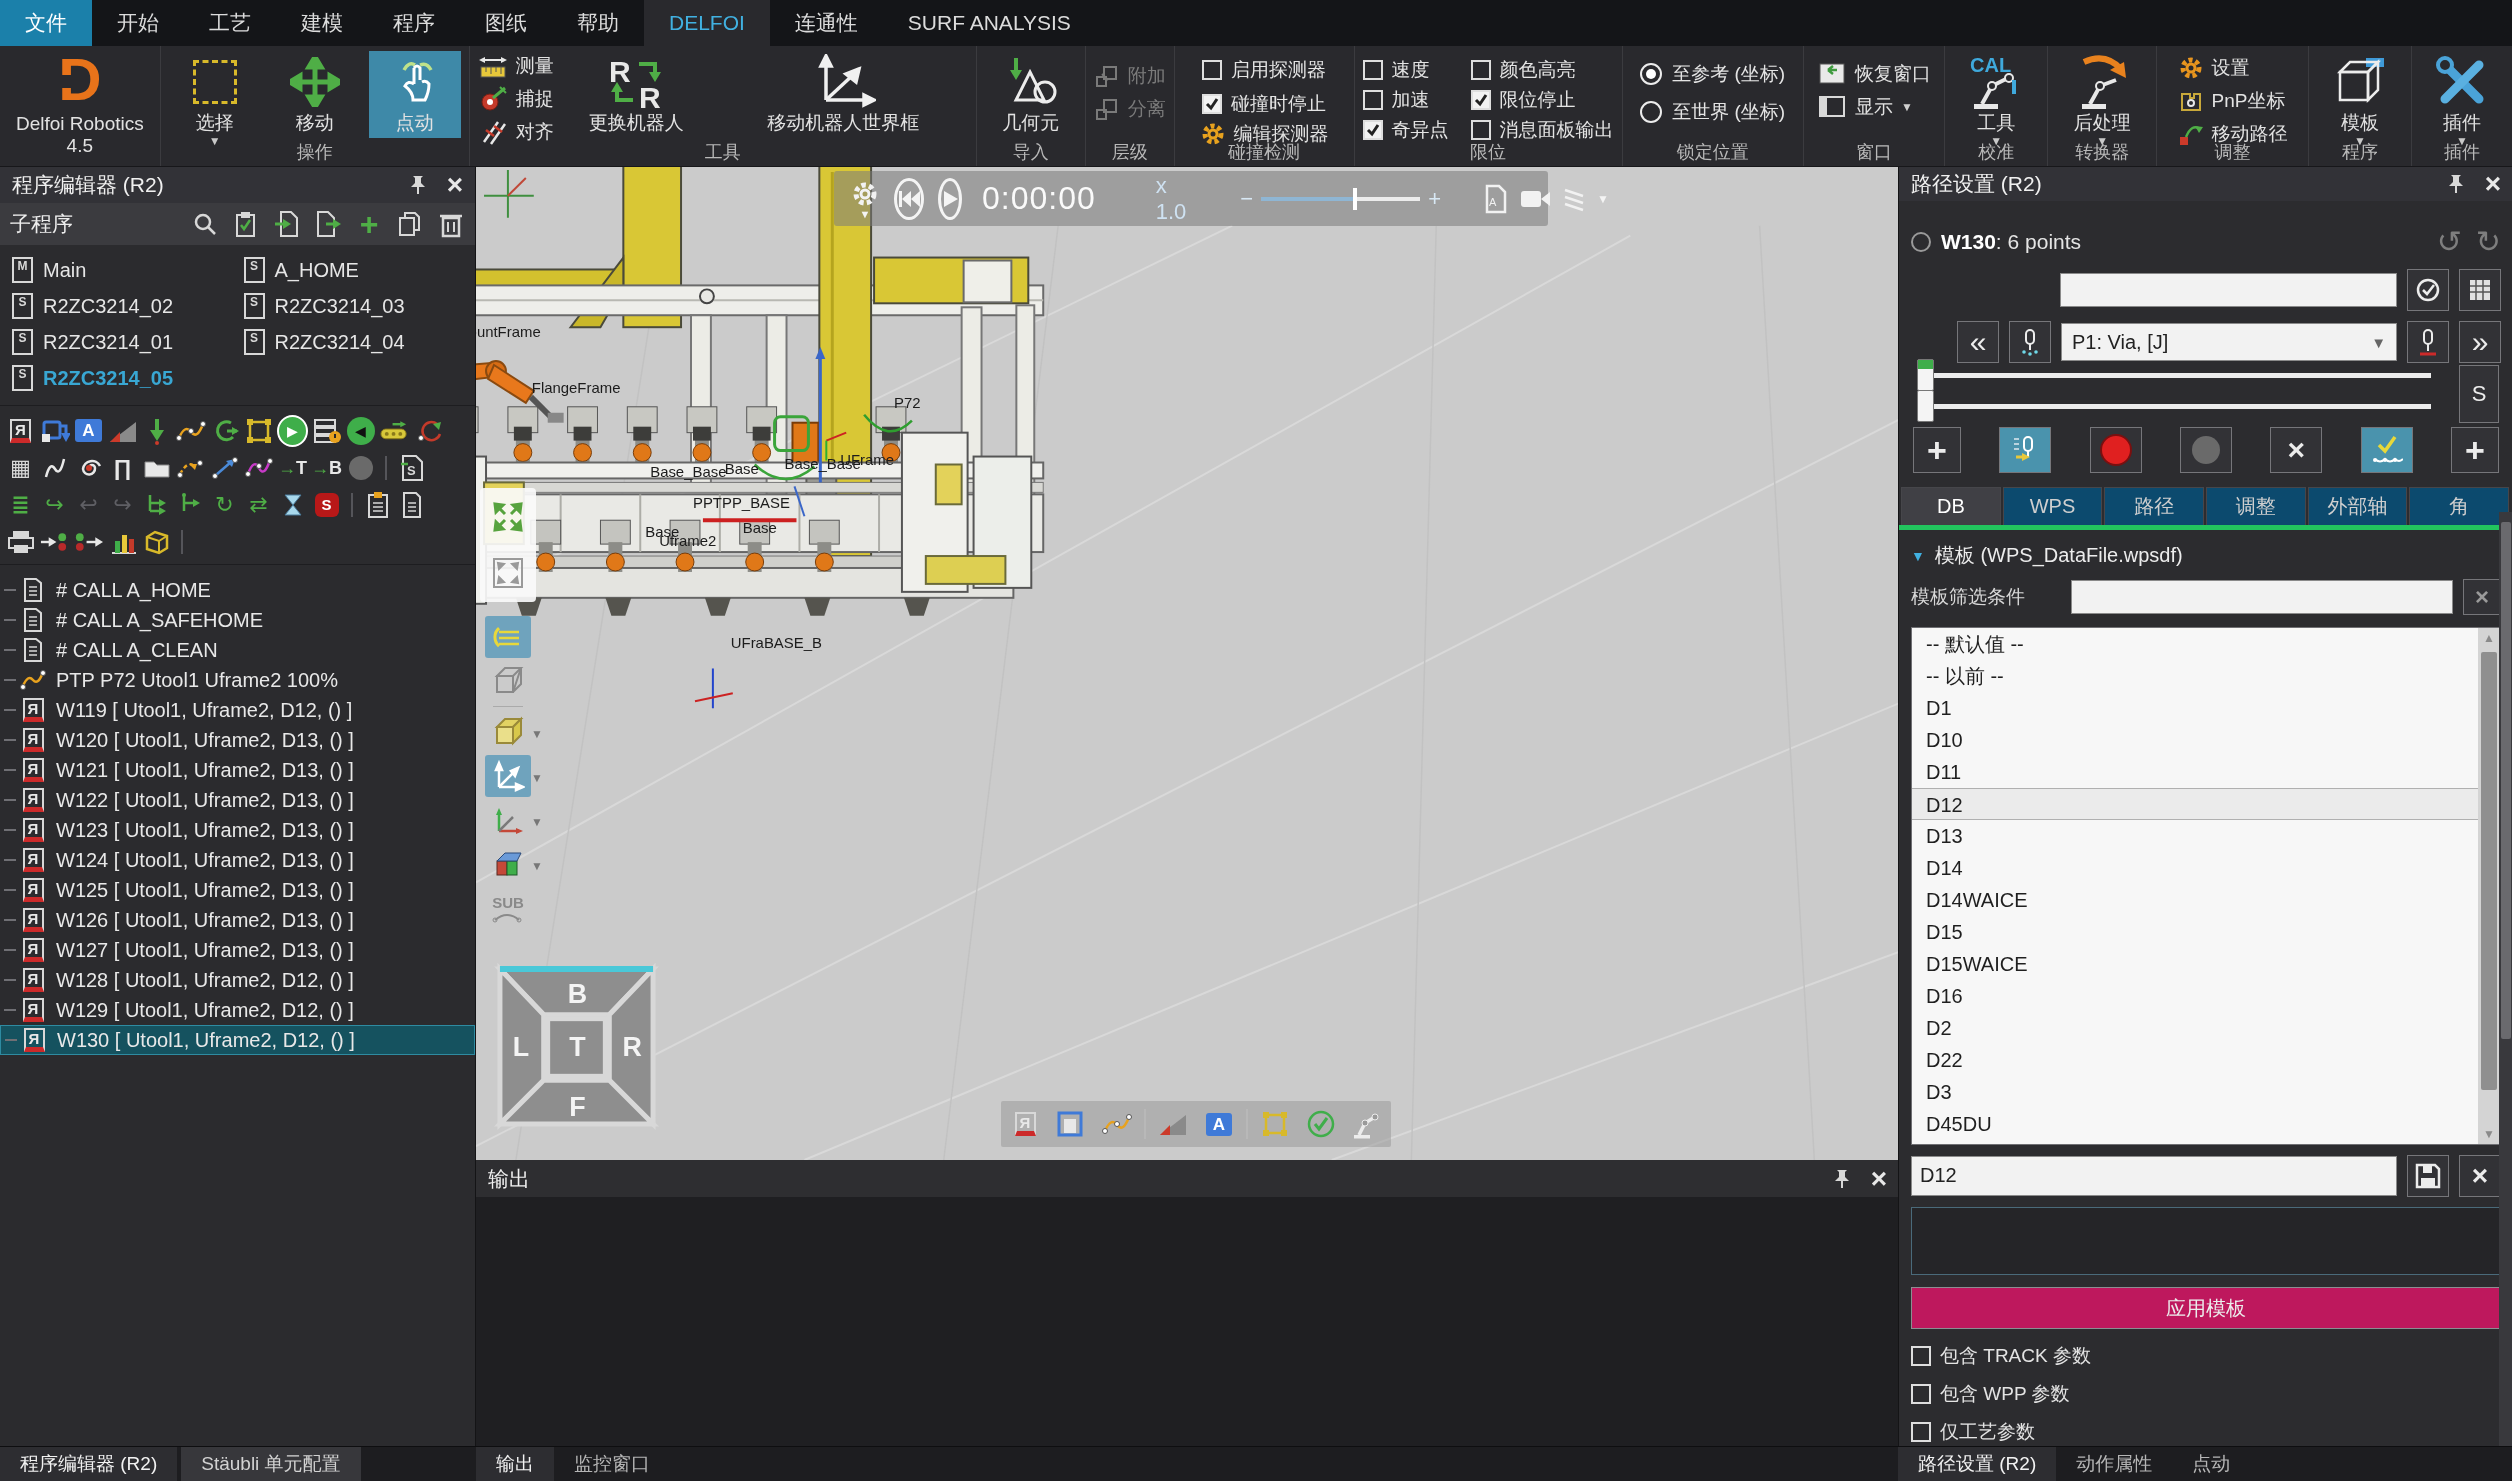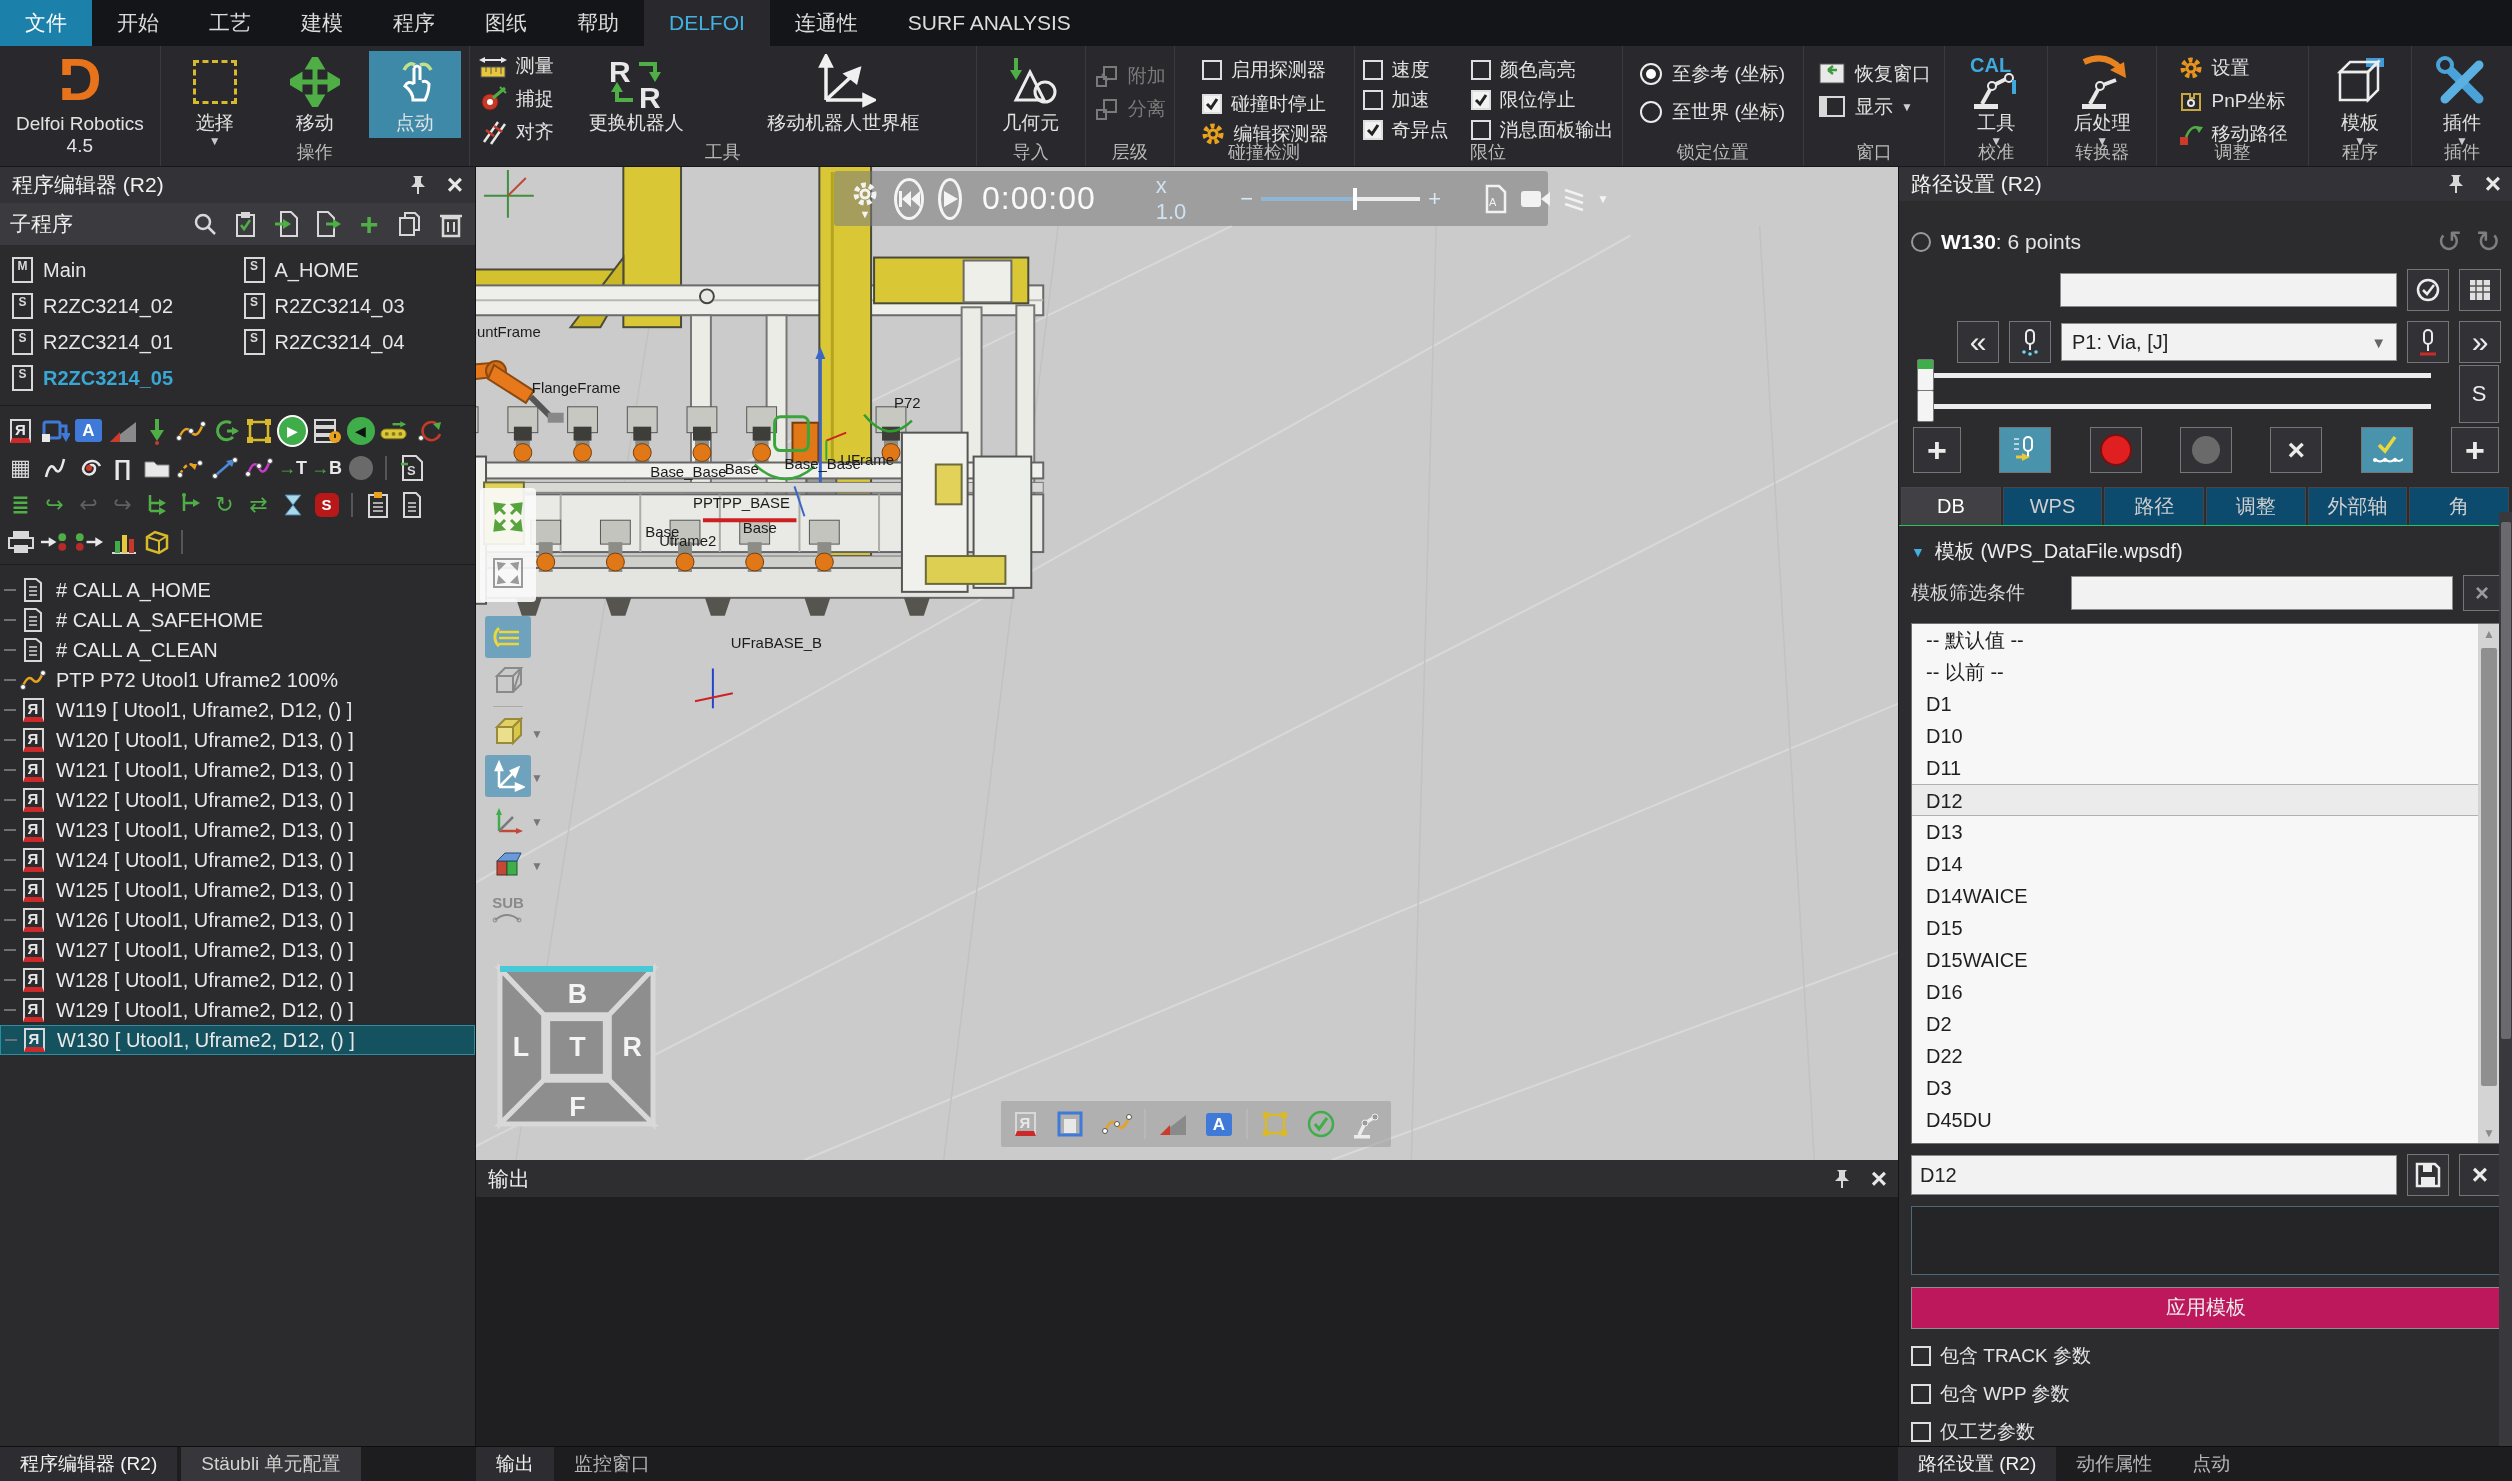--- a/index.html
+++ b/index.html
@@ -95,21 +95,21 @@
   .histicons{margin-left:auto;display:flex;gap:14px;font-size:30px;color:#7e7e7e;line-height:28px;}
   .winput{background:#f2f2f2;border:1px solid #8a8a8a;height:34px;box-sizing:border-box;color:#222;font-size:20px;padding:0 8px;font-family:inherit;}
   .sqbtn{width:42px;height:42px;background:#323236;border:1px solid #76767a;box-sizing:border-box;display:flex;align-items:center;justify-content:center;color:#ececec;flex:none;}
   .navglyph{font-size:30px;line-height:20px;color:#ececec;}
   .dropdown{flex:1;height:38px;background:#f2f2f2;border:1px solid #8a8a8a;display:flex;align-items:center;padding:0 10px;color:#222;font-size:20px;box-sizing:border-box;}
   .dropdown .arr{margin-left:auto;color:#666;font-size:15px;}
   .sldrow{display:flex;align-items:center;padding:0 12px;margin-top:10px;}
   .sldtrack{position:relative;flex:1;height:5px;background:#ececec;margin-left:8px;}
   .sldhandle{position:absolute;left:-2px;top:-14px;width:17px;height:32px;background:#f4f4f4;border:1px solid #777;border-radius:2px;box-sizing:border-box;}
   .sldhandle.green:before{content:"";position:absolute;left:0;top:0;right:0;height:9px;background:#3fae4a;}
-  .tabsrow{display:flex;margin-top:14px;border-bottom:1px solid #22c55e;}
+  .tabsrow{display:flex;margin-top:14px;border-bottom:5px solid #22c55e;}
   .rtab{flex:1;text-align:center;line-height:36px;height:38px;font-size:20px;color:#cfcfcf;background:#0c4a6e;border:1px solid #46464a;border-bottom:none;margin-right:2px;box-sizing:border-box;white-space:nowrap;overflow:hidden;}
   .rtab.active{background:#404045;color:#fff;}
   .secthead{display:flex;align-items:center;gap:10px;font-size:20px;color:#ececec;padding:12px 12px 4px;}
   .filterrow{display:flex;align-items:center;padding:6px 12px;gap:10px;font-size:19px;color:#d8d8d8;}
   .dblistwrap{position:relative;margin:6px 12px 0;height:545px;background:#f7f7f7;border:1px solid #6f6f73;overflow:hidden;}
   .dblist{position:absolute;left:0;top:0;right:22px;bottom:0;overflow:hidden;}
   .dbitem{height:32px;line-height:32px;padding-left:14px;font-size:20px;color:#1f1f1f;}
   .dbitem.sel{background:#ebebeb;border-top:1px solid #b0b0b0;border-bottom:1px solid #b0b0b0;box-sizing:border-box;}
   .dbscroll{position:absolute;right:0;top:0;width:22px;bottom:0;background:#d4d4d4;}
   .dbscroll .arrow{height:20px;display:flex;align-items:center;justify-content:center;font-size:12px;color:#8a8a8a;}

